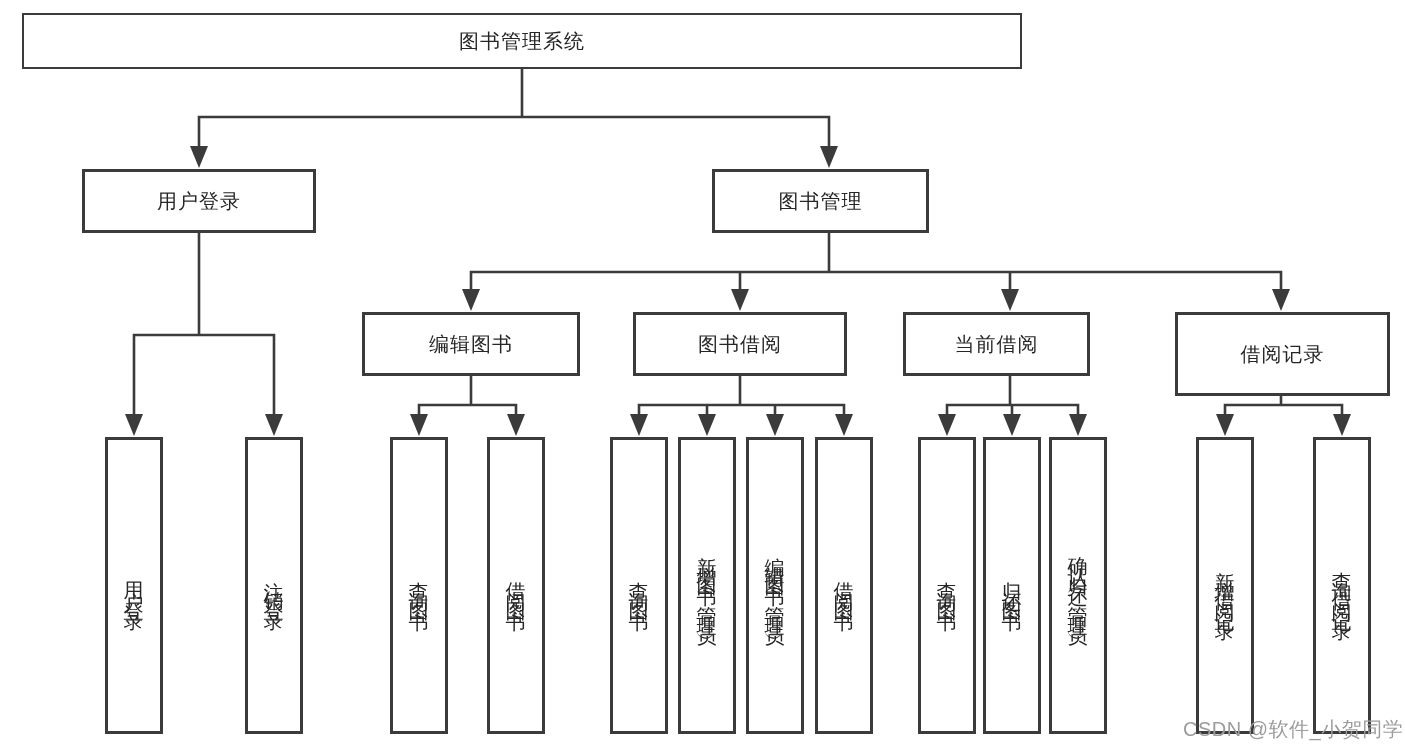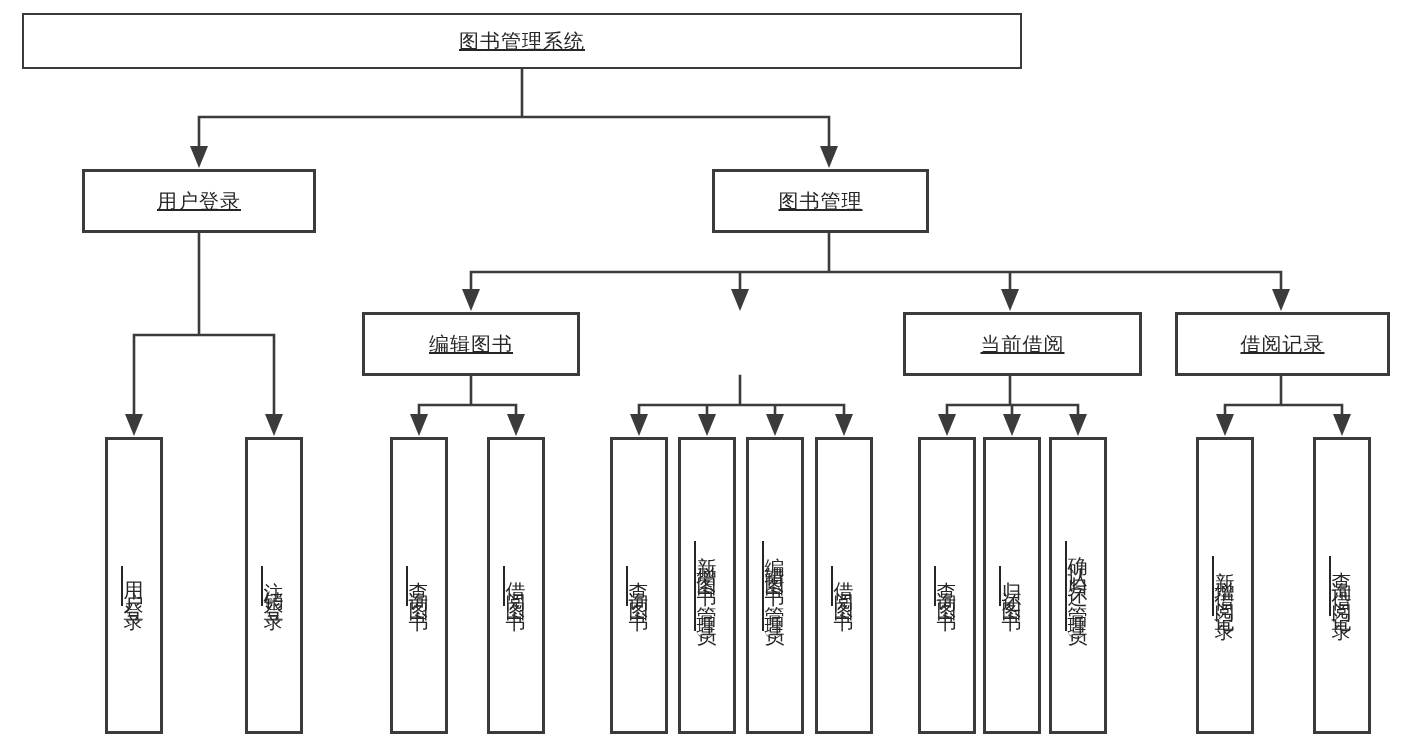--- a/index.html
+++ b/index.html
@@ -17,21 +17,20 @@
   svg.connectors path{stroke:var(--connector);stroke-width:2.6;fill:none;stroke-linecap:square;}
   svg.connectors polygon{fill:var(--connector);stroke:none;}
   .node{
     position:absolute;
     background:#ffffff;
     border:3px solid var(--box-border);
     display:flex;align-items:center;justify-content:center;
     color:var(--text);
     font-size:20px;
     letter-spacing:1px;
-    text-decoration:underline;
   }
   .node.root{border-width:2px;}
   .node.leaf span{
     writing-mode:vertical-rl;
     text-orientation:mixed;
     letter-spacing:10px;
     line-height:1;
     white-space:nowrap;
   }
   .watermark{
@@ -106,24 +105,27 @@
   <div class="node" style="left:82px;top:169px;width:234px;height:64px">
     <span>用户登录</span>
   </div>
   <div class="node" style="left:712px;top:169px;width:217px;height:64px">
     <span>图书管理</span>
   </div>
 
   <div class="node" style="left:362px;top:312px;width:218px;height:64px">
     <span>编辑图书</span>
   </div>
-  <div class="node" style="left:903px;top:312px;width:239px;height:64px">
+  <div class="node" style="left:633px;top:312px;width:214px;height:64px">
+    <span>图书借阅</span>
+  </div>
+  <div class="node" style="left:903px;top:312px;width:187px;height:64px">
     <span>当前借阅</span>
   </div>
-  <div class="node" style="left:1175px;top:312px;width:215px;height:64px">
+  <div class="node" style="left:1175px;top:312px;width:215px;height:84px">
     <span>借阅记录</span>
   </div>
 
   <div class="node leaf" style="left:105px;top:437px;width:58px;height:297px">
     <span>用户登录</span>
   </div>
   <div class="node leaf" style="left:245px;top:437px;width:58px;height:297px">
     <span>注销登录</span>
   </div>
 
@@ -157,14 +159,15 @@
     <span>确认归还（管理员）</span>
   </div>
 
   <div class="node leaf" style="left:1196px;top:437px;width:58px;height:297px">
     <span>新增借阅记录</span>
   </div>
   <div class="node leaf" style="left:1313px;top:437px;width:58px;height:297px">
     <span>查询借阅记录</span>
   </div>
 
+  <div class="watermark">CSDN @软件_小贺同学</div>
 
 </div>
 
 </body></html>

